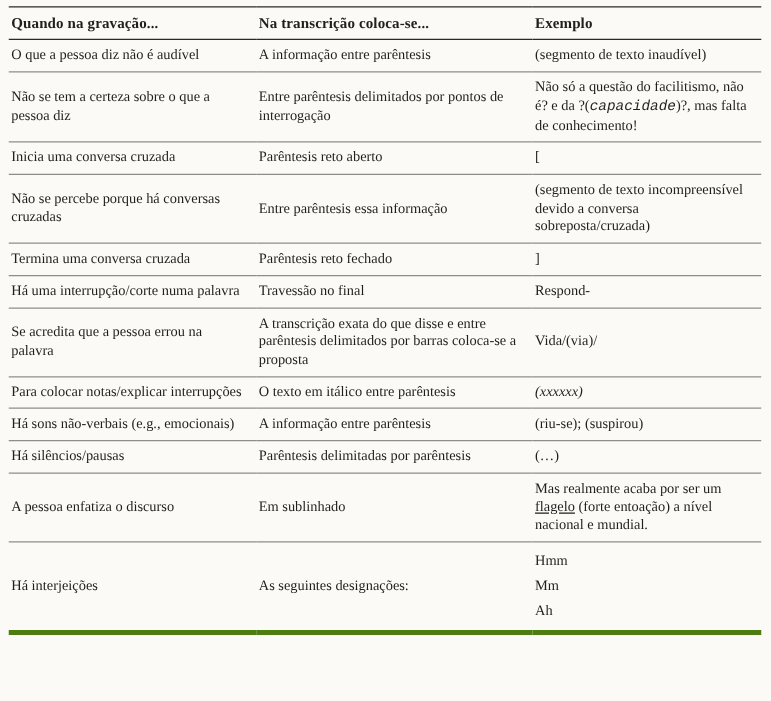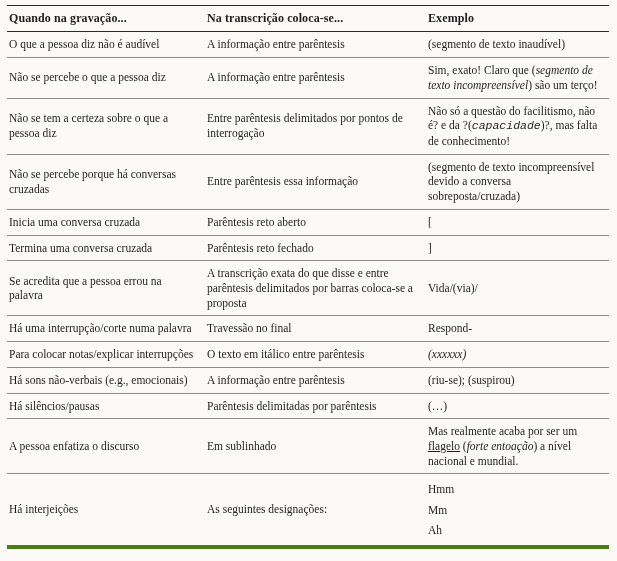--- a/index.html
+++ b/index.html
@@ -64,73 +64,68 @@
         <th>Exemplo</th>
       </tr>
     </thead>
     <tbody>
       <tr>
         <td>O que a pessoa diz não é audível</td>
         <td>A informação entre parêntesis</td>
         <td><span>(segmento de texto inaudível)</span></td>
       </tr>
       <tr>
-        <td>Não se percebe o que a pessoa diz</td>
-        <td>A informação entre parêntesis</td>
-        <td><span>Sim, exato! Claro que (</span><span style="font-style: italic;">segmento de texto incompreensível</span><span>) são um terço!</span></td>
-      </tr>
-      <tr>
         <td>Não se tem a certeza sobre o que a pessoa diz</td>
         <td>Entre parêntesis delimitados por pontos de interrogação</td>
         <td><span>Não só a questão do facilitismo, não é? e da ?(</span><span style="font-style: italic; font-family: Liberation Mono, monospace;">capacidade</span><span>)?, mas falta de conhecimento!</span></td>
+      </tr>
+      <tr>
+        <td>Inicia uma conversa cruzada</td>
+        <td>Parêntesis reto aberto</td>
+        <td><span>[</span></td>
       </tr>
       <tr>
         <td>Não se percebe porque há conversas cruzadas</td>
         <td>Entre parêntesis essa informação</td>
         <td><span>(segmento de texto incompreensível devido a conversa sobreposta/cruzada)</span></td>
       </tr>
       <tr>
-        <td>Inicia uma conversa cruzada</td>
-        <td>Parêntesis reto aberto</td>
-        <td><span>[</span></td>
-      </tr>
-      <tr>
         <td>Termina uma conversa cruzada</td>
         <td>Parêntesis reto fechado</td>
         <td><span>]</span></td>
       </tr>
       <tr>
+        <td>Há uma interrupção/corte numa palavra</td>
+        <td>Travessão no final</td>
+        <td><span>Respond-</span></td>
+      </tr>
+      <tr>
         <td>Se acredita que a pessoa errou na palavra</td>
         <td>A transcrição exata do que disse e entre parêntesis delimitados por barras coloca-se a proposta</td>
         <td><span>Vida/(via)/</span></td>
-      </tr>
-      <tr>
-        <td>Há uma interrupção/corte numa palavra</td>
-        <td>Travessão no final</td>
-        <td><span>Respond-</span></td>
       </tr>
       <tr>
         <td>Para colocar notas/explicar interrupções</td>
         <td>O texto em itálico entre parêntesis</td>
         <td><span style="font-style: italic;">(xxxxxx)</span></td>
       </tr>
       <tr>
         <td>Há sons não-verbais (e.g., emocionais)</td>
         <td>A informação entre parêntesis</td>
         <td><span>(riu-se); (suspirou)</span></td>
       </tr>
       <tr>
         <td>Há silêncios/pausas</td>
         <td>Parêntesis delimitadas por parêntesis</td>
         <td><span>(…)</span></td>
       </tr>
       <tr>
         <td>A pessoa enfatiza o discurso</td>
         <td>Em sublinhado</td>
-        <td><span>Mas realmente acaba por ser um </span><span style="text-decoration: underline;">flagelo</span><span> (</span><span style="font-style: italic;">forte entoação</span><span>) a nível nacional e mundial.</span></td>
+        <td><span>Mas realmente acaba por ser um </span><span style="text-decoration: underline;">flagelo</span><span> (</span><span style="">forte entoação</span><span>) a nível nacional e mundial.</span></td>
       </tr>
       <tr>
         <td>Há interjeições</td>
         <td>As seguintes designações:</td>
         <td class="exemplo-spaced"><span>Hmm</span><br><span>Mm</span><br><span>Ah</span></td>
       </tr>
     </tbody>
   </table>
 </div>
 

